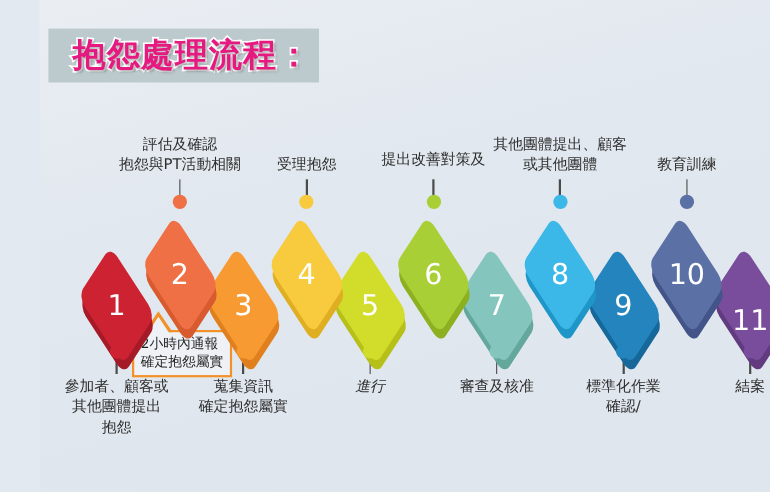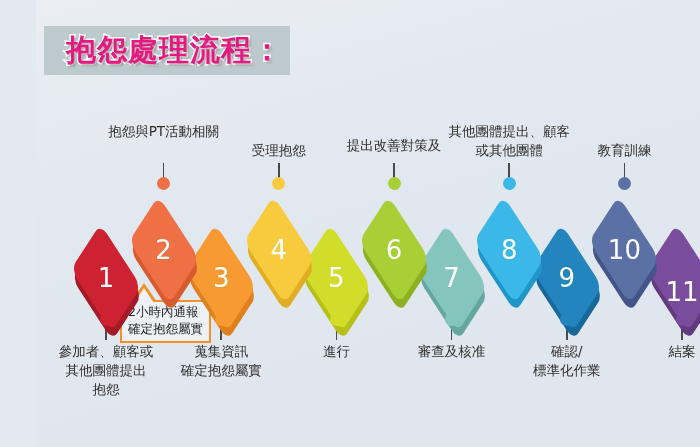--- a/index.html
+++ b/index.html
@@ -163,20 +163,21 @@
         <div>抱怨</div>
       </div>
       <div class="tile" style="left: 89.6px; top: 212px; z-index: 21;">
         <div class="edge" style="background: rgb(216, 90, 47);"></div>
         <div class="face" style="background: rgb(239, 112, 68);"></div>
       </div>
       <div class="tile-num" style="left: 107.6px; top: 237px; z-index: 41;">2</div>
       <div class="stem" style="left: 126.85px; top: 163px; height: 16px;"></div>
       <div class="dot" style="background: rgb(239, 112, 68); left: 121.1px; z-index: 50; top: 177px;"></div>
       <div class="label top" style="left: 7.6px; width: 240px; top: 122px;">
+        <div>評估及確認</div>
         <div>抱怨與PT活動相關</div>
       </div>
       <div class="tile" style="left: 147.2px; top: 240px; z-index: 12;">
         <div class="edge" style="background: rgb(224, 127, 30);"></div>
         <div class="face" style="background: rgb(247, 154, 50);"></div>
       </div>
       <div class="tile-num" style="left: 165.2px; top: 265px; z-index: 32;">3</div>
       <div class="stem" style="left: 184.45px; top: 324px; height: 16px;"></div>
       <div class="dot" style="background: rgb(247, 154, 50); left: 178.7px; z-index: 50; top: 313px;"></div>
       <div class="label bottom" style="left: 65.2px; width: 240px; top: 342px;">
@@ -193,21 +194,21 @@
       <div class="label top" style="left: 122.8px; width: 240px; top: 141px;">
         <div>受理抱怨</div>
       </div>
       <div class="tile" style="left: 262.4px; top: 240px; z-index: 14;">
         <div class="edge" style="background: rgb(182, 192, 24);"></div>
         <div class="face" style="background: rgb(210, 221, 43);"></div>
       </div>
       <div class="tile-num" style="left: 280.4px; top: 265px; z-index: 34;">5</div>
       <div class="stem" style="left: 299.65px; top: 324px; height: 16px;"></div>
       <div class="dot" style="background: rgb(210, 221, 43); left: 293.9px; z-index: 50; top: 313px;"></div>
-      <div class="label bottom" style="left: 180.4px; width: 240px; top: 342px;">
+      <div class="label bottom" style="left: 180.4px; width: 240px; top: 342px; font-style: italic;">
         <div>進行</div>
       </div>
       <div class="tile" style="left: 320px; top: 212px; z-index: 25;">
         <div class="edge" style="background: rgb(140, 176, 31);"></div>
         <div class="face" style="background: rgb(168, 207, 53);"></div>
       </div>
       <div class="tile-num" style="left: 338px; top: 237px; z-index: 45;">6</div>
       <div class="stem" style="left: 357.25px; top: 163px; height: 16px;"></div>
       <div class="dot" style="background: rgb(168, 207, 53); left: 351.5px; z-index: 50; top: 177px;"></div>
       <div class="label top" style="left: 238px; width: 240px; top: 136px;">
@@ -235,22 +236,22 @@
         <div>或其他團體</div>
       </div>
       <div class="tile" style="left: 492.8px; top: 240px; z-index: 18;">
         <div class="edge" style="background: rgb(22, 104, 155);"></div>
         <div class="face" style="background: rgb(36, 132, 189);"></div>
       </div>
       <div class="tile-num" style="left: 510.8px; top: 265px; z-index: 38;">9</div>
       <div class="stem" style="left: 530.05px; top: 324px; height: 16px;"></div>
       <div class="dot" style="background: rgb(36, 132, 189); left: 524.3px; z-index: 50; top: 313px;"></div>
       <div class="label bottom" style="left: 410.8px; width: 240px; top: 342px;">
+        <div>標準化作業</div>
         <div>確認/</div>
-        <div>標準化作業</div>
       </div>
       <div class="tile" style="left: 550.4px; top: 212px; z-index: 29;">
         <div class="edge" style="background: rgb(67, 84, 137);"></div>
         <div class="face" style="background: rgb(91, 112, 165);"></div>
       </div>
       <div class="tile-num" style="left: 568.4px; top: 237px; z-index: 49;">10</div>
       <div class="stem" style="left: 587.65px; top: 163px; height: 16px;"></div>
       <div class="dot" style="background: rgb(91, 112, 165); left: 581.9px; z-index: 50; top: 177px;"></div>
       <div class="label top" style="left: 468.4px; width: 240px; top: 141px;">
         <div>教育訓練</div>

